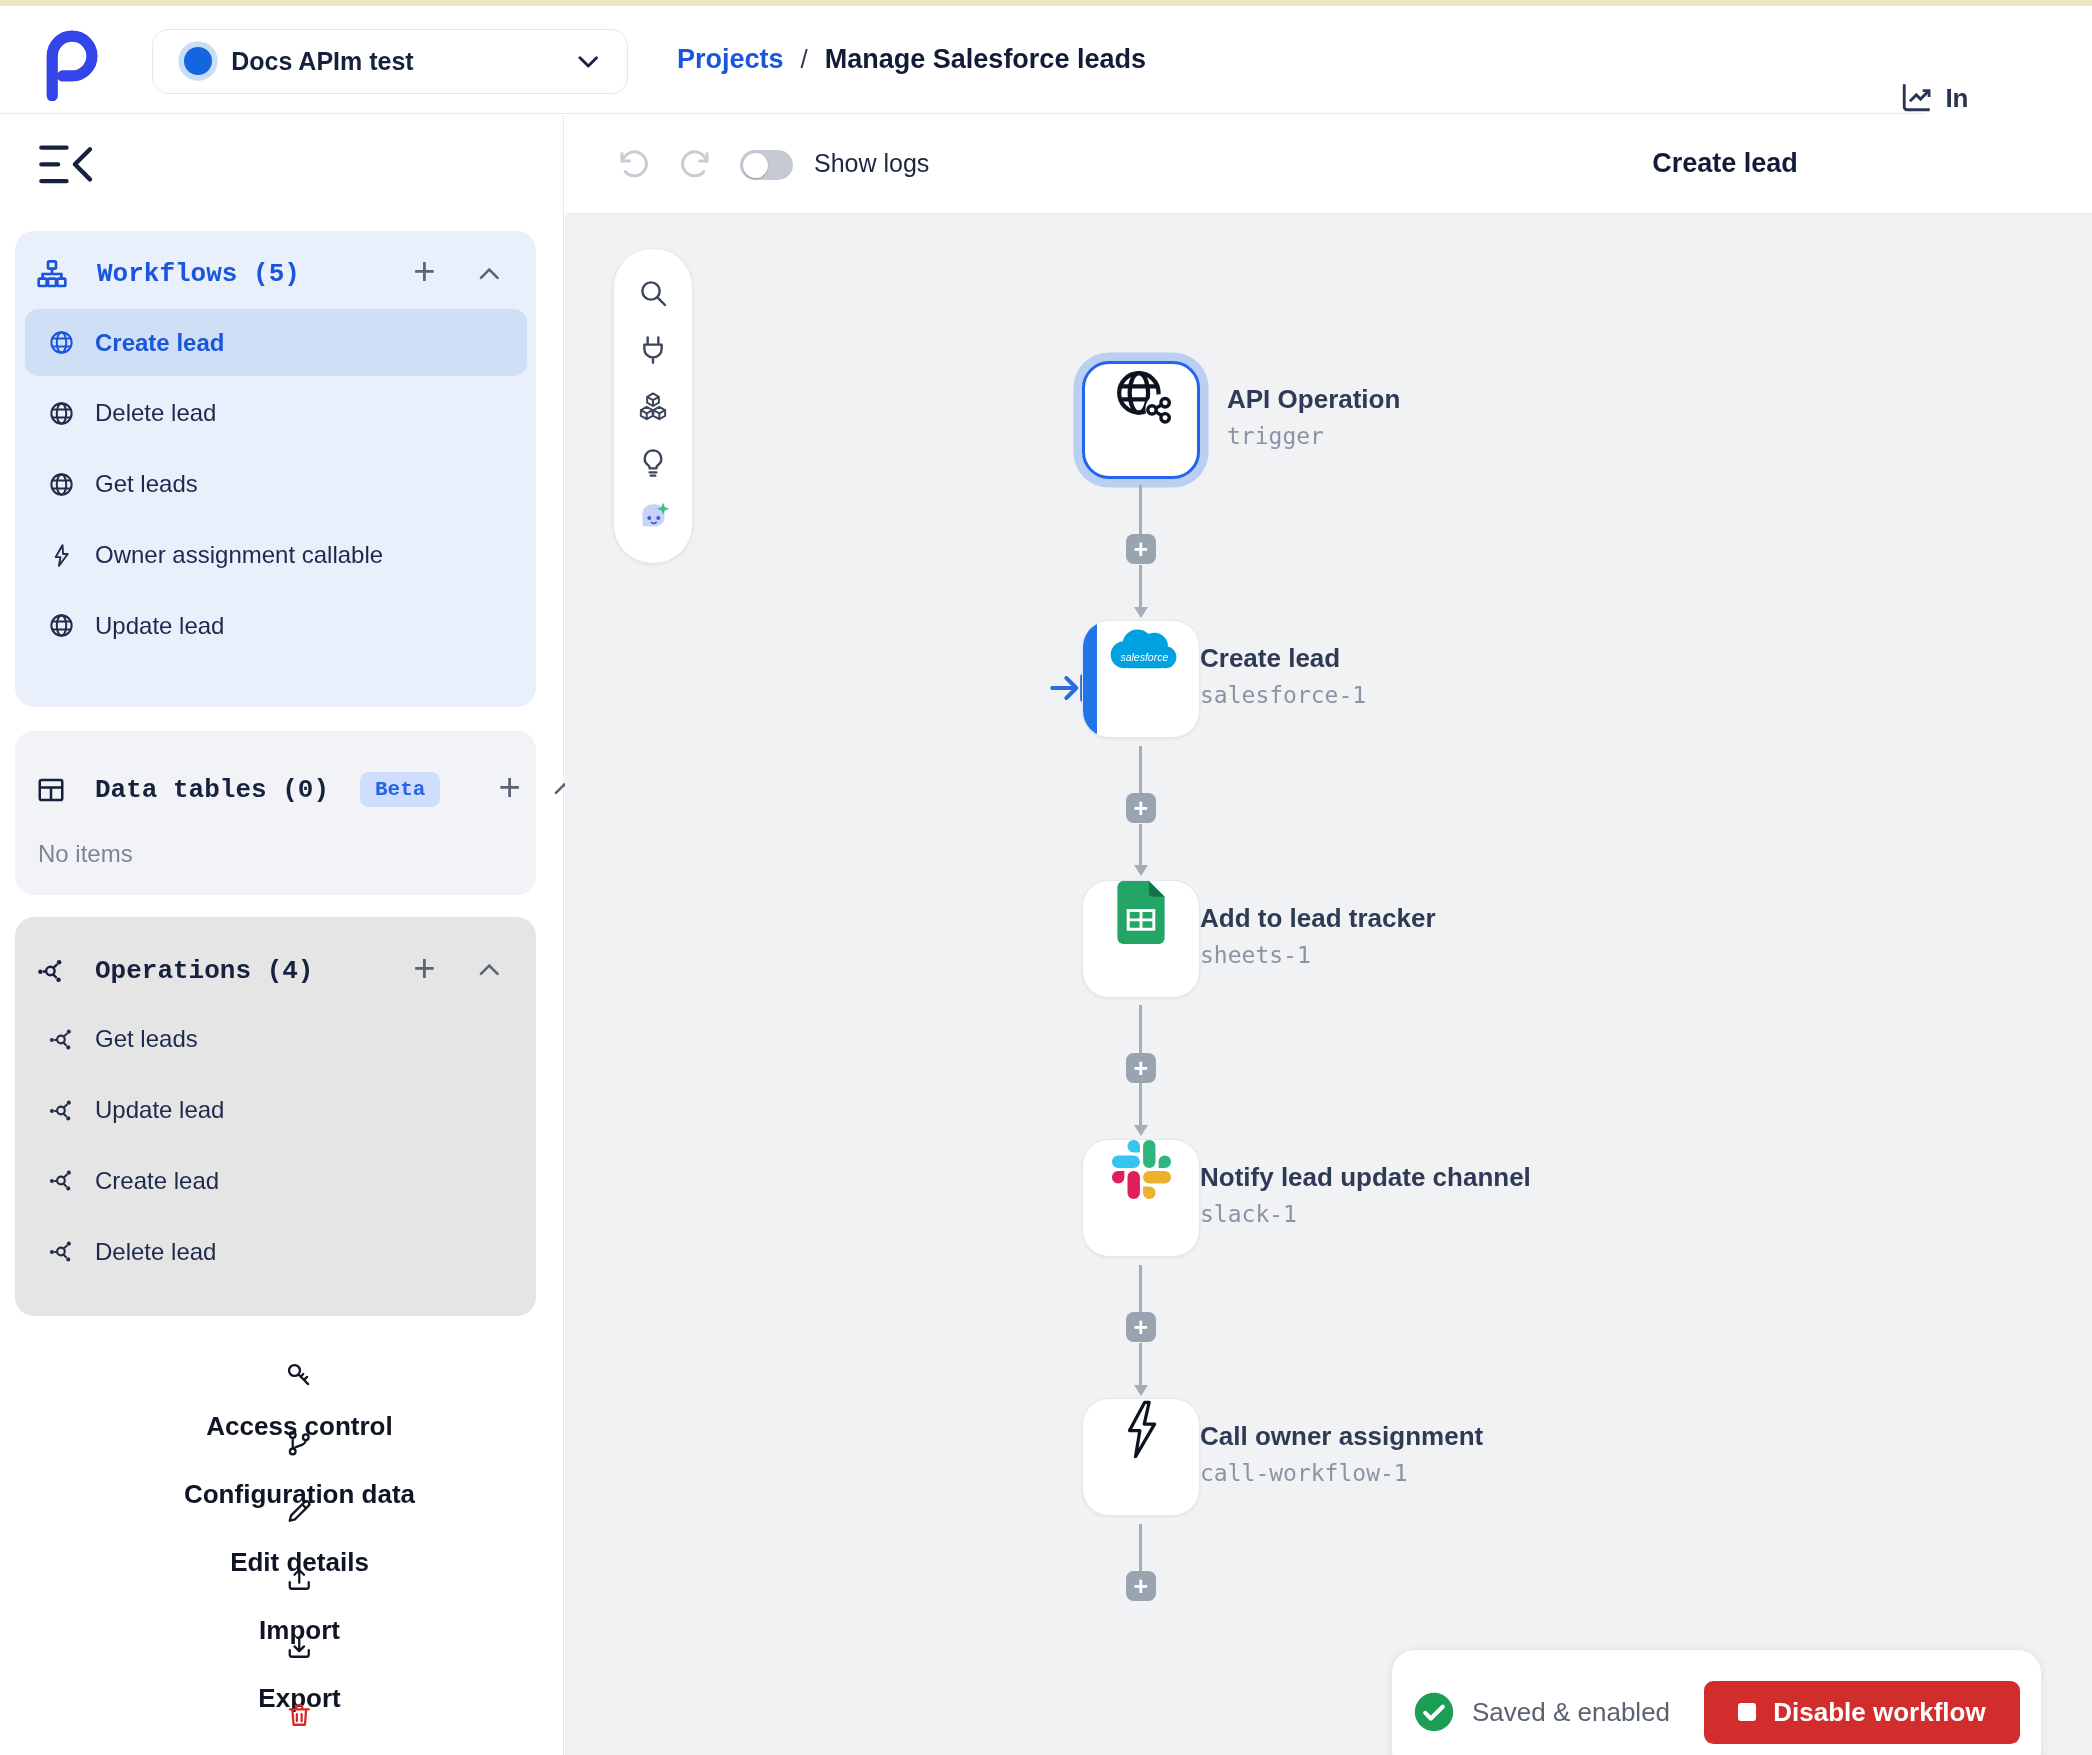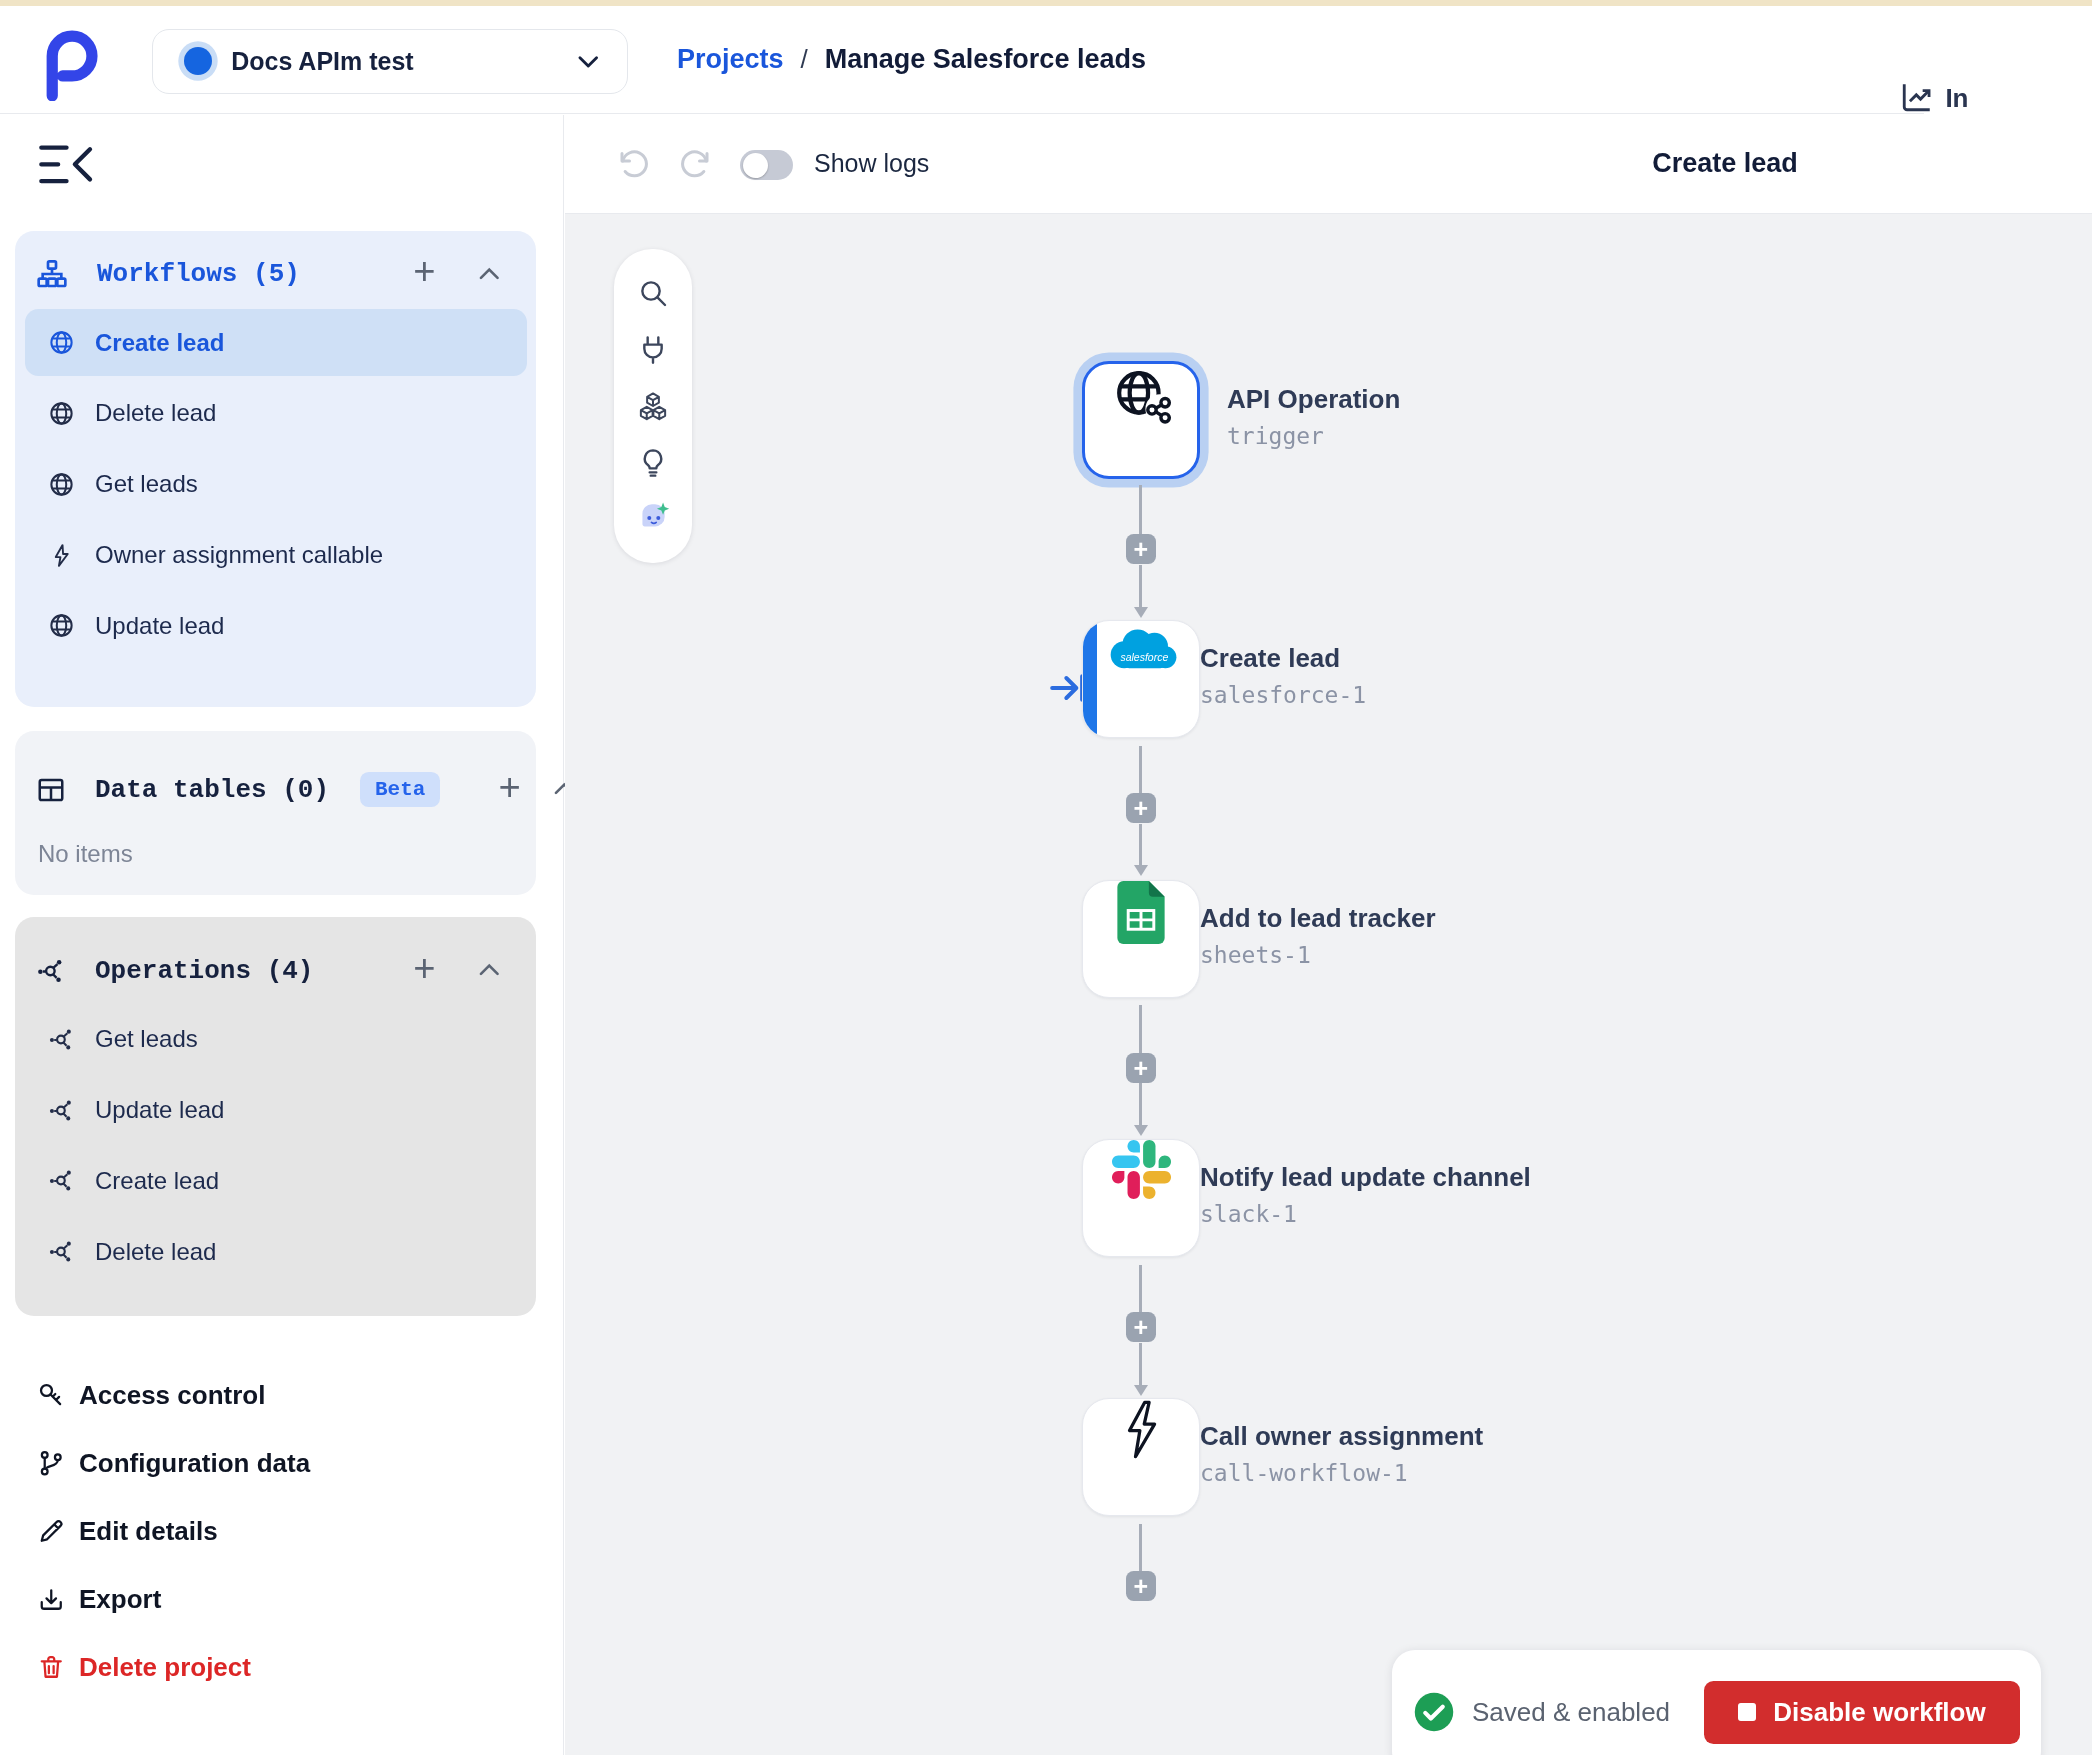--- a/index.html
+++ b/index.html
@@ -35,22 +35,22 @@
   .icon-btn { width:36px; height:36px; display:flex; align-items:center; justify-content:center; color:#5b6473; cursor:pointer; }
   .plus-glyph { font-size:38px; font-weight:300; line-height:32px; color:#5b6473; }
   .beta-badge { background:#cfdffb; color:#2563eb; font-size:21px; font-weight:600; border-radius:8.6px; padding:5.7px 15px; margin-left:1.9px; }
   .side-item { display:flex; align-items:center; gap:19px; height:67px; margin:3.8px 9.5px; padding:0 23px;
       border-radius:13.3px; font-size:24px; color:#1d2a4d; cursor:pointer; white-space:nowrap; }
   .side-item.selected { background:#cfe0f6; color:#1a56db; font-weight:700; }
   .side-item .it-icon { display:flex; width:28.5px; justify-content:center; color:#232d49; }
   .side-item.selected .it-icon { color:#1a56db; }
   .empty-note { font-size:24px; color:#7d8596; padding:19px 0 0 23px; }
   .footer-items { position:absolute; left:0; top:1246px; width:563px; }
-  .footer-item { display:flex; align-items:center; gap:13px; height:68px; padding:0 0 0 36px;
-      font-size:26px; font-weight:600; color:#0f1524; cursor:pointer; }
+  .footer-item { display:flex; align-items:center; gap:21px; height:68px; padding:0 0 0 36px;
+      font-size:26px; font-weight:600; color:#0f1524; cursor:pointer;flex-direction:column; }
   .footer-item .it-icon { display:flex; width:30px; justify-content:center; color:#0f1524; }
   .footer-item.danger, .footer-item.danger .it-icon { color:#dc2626; }
 
   
   main { position:absolute; left:565px; top:115px; width:1527px; height:1641px; background:#f1f2f4; }
   .canvas-toolbar { position:absolute; left:0; top:0; width:1527px; height:99px; background:#fff; border-bottom:1px solid #e8eaee; }
   .undo-btn, .redo-btn { position:absolute; top:31px; width:36px; height:36px; color:#c8ccd5; cursor:pointer; }
   .undo-btn { left:51px; } .redo-btn { left:112px; }
   .toggle { position:absolute; left:175px; top:35px; width:53px; height:30px; border-radius:15px; background:#c6cad5; cursor:pointer; }
   .toggle .knob { position:absolute; left:2.9px; top:2.9px; width:25px; height:25px; border-radius:50%; background:#fff; box-shadow:0 1px 1.9px rgba(0,0,0,.25); }
@@ -325,20 +325,29 @@
           <svg width="28.5" height="28.5" viewBox="0 0 24 24" fill="none" stroke="currentColor" stroke-width="1.9" stroke-linejoin="round">
             <path d="M4 20l1.2-4.5L16.5 4.2a2.3 2.3 0 0 1 3.3 3.3L8.5 18.8 4 20z M14.5 6.2l3.3 3.3"></path>
           </svg>
         </span>
       <span>Edit details</span>
     </div>
     <div class="footer-item">
       <span class="it-icon">
           <svg width="28.5" height="28.5" viewBox="0 0 24 24" fill="none" stroke="currentColor" stroke-width="1.9" stroke-linecap="round" stroke-linejoin="round">
             <path d="M4 14.5v3.5a2 2 0 0 0 2 2h12a2 2 0 0 0 2-2v-3.5"></path>
+            <path d="M12 15V4.5 M8 8.2l4-4 4 4"></path>
+          </svg>
+        </span>
+      <span>Import</span>
+    </div>
+    <div class="footer-item">
+      <span class="it-icon">
+          <svg width="28.5" height="28.5" viewBox="0 0 24 24" fill="none" stroke="currentColor" stroke-width="1.9" stroke-linecap="round" stroke-linejoin="round">
+            <path d="M4 14.5v3.5a2 2 0 0 0 2 2h12a2 2 0 0 0 2-2v-3.5"></path>
             <path d="M12 4.5V15 M8 11.3l4 4 4-4"></path>
           </svg>
         </span>
       <span>Export</span>
     </div>
     <div class="footer-item danger">
       <span class="it-icon">
           <svg width="28.5" height="28.5" viewBox="0 0 24 24" fill="none" stroke="currentColor" stroke-width="1.9" stroke-linecap="round" stroke-linejoin="round">
             <path d="M4 7h16 M9.5 7V5.2A1.7 1.7 0 0 1 11.2 3.5h1.6a1.7 1.7 0 0 1 1.7 1.7V7 M6.2 7l1 13h9.6l1-13 M10 11v6 M14 11v6"></path>
           </svg>

